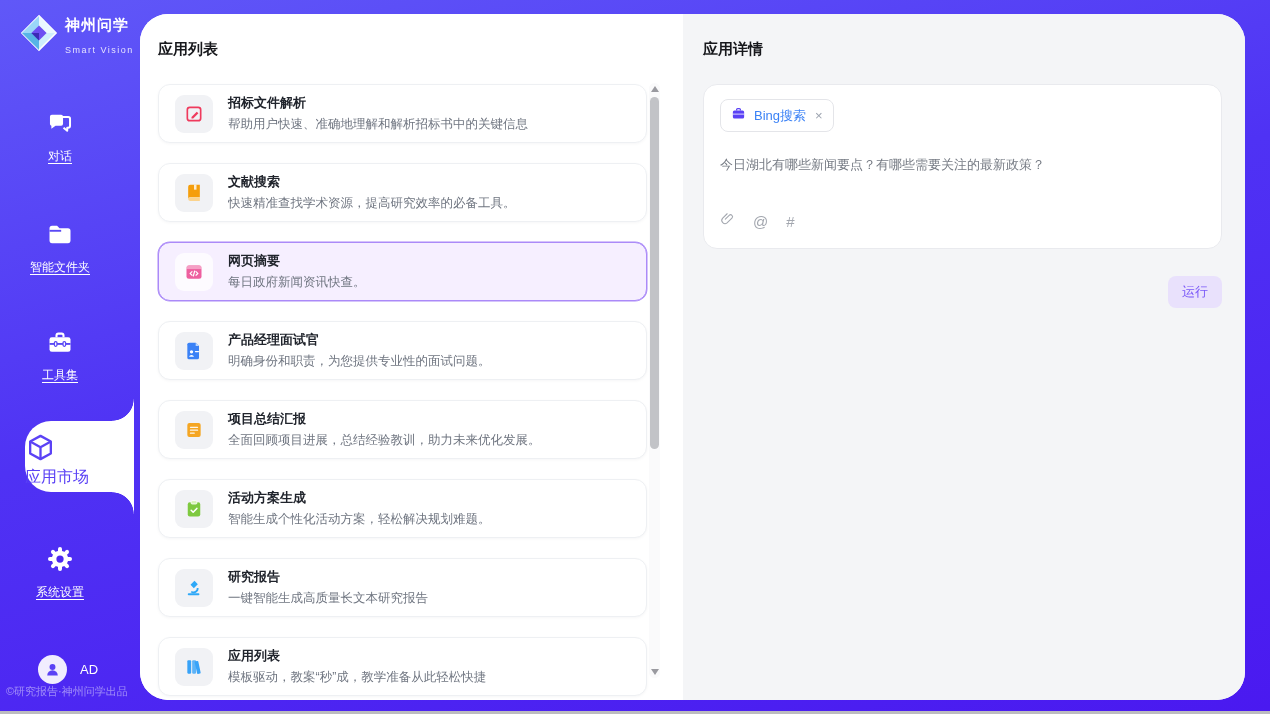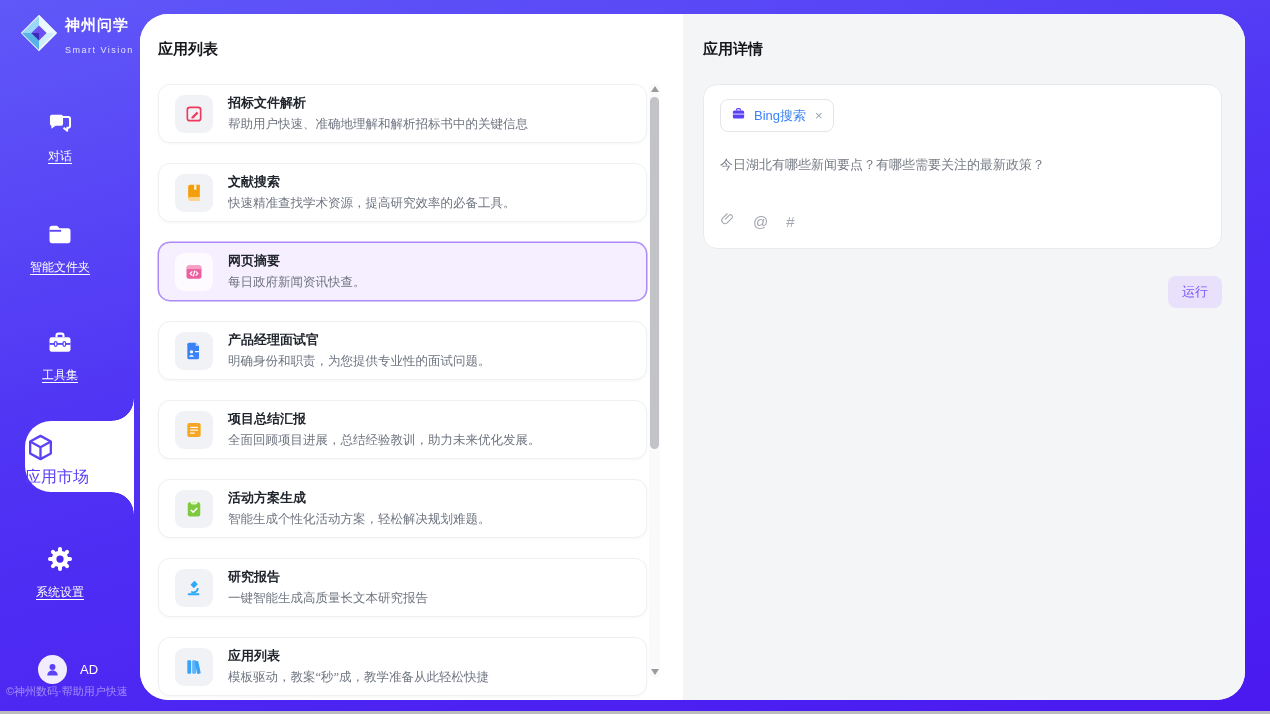--- a/index.html
+++ b/index.html
@@ -46,21 +46,21 @@
   .left-pane .pane-title { margin:26px 0 0 18px; }
   .app-list { margin:25px 36px 0 18px; display:flex; flex-direction:column; gap:20px; }
   .card {
     height:59px; border:1px solid #eef0f3; border-radius:12px; background:#fff;
     box-shadow:0 1px 3px rgba(20,20,40,.04);
     display:flex; align-items:center; gap:15px; padding:0 16px; cursor:pointer; flex:none;
   }
   .card.sel { background:#f6efff; border-color:#ab8af8; box-shadow:0 0 0 .5px #ab8af8; }
   .tile { width:38px; height:38px; border-radius:9px; background:#f1f2f5; display:flex; align-items:center; justify-content:center; flex:none; }
   .card.sel .tile { background:rgba(255,255,255,.75); }
-  .ct { display:flex; flex-direction:column; gap:4px; min-width:0;font-family:Liberation Serif, serif; }
+  .ct { display:flex; flex-direction:column; gap:4px; min-width:0; }
   .cname { font-size:13px; font-weight:bold; color:#20242c; }
   .cdesc { font-size:12.5px; color:#6f7580; white-space:nowrap; overflow:hidden; }
   
   .sb { position:absolute; top:69px; bottom:22px; right:23px; width:11px; background:#fafafb; border-radius:6px; z-index:3; }
   .sb-up,.sb-down { position:absolute; left:0; width:11px; height:12px; display:flex; align-items:center; justify-content:center; cursor:pointer; }
   .sb-up { top:0; } .sb-down { bottom:0; }
   .sb-thumb { position:absolute; left:1px; top:14px; height:352px; width:9px; background:#c2c3c7; border-radius:5px; cursor:grab; }
   
   .right-pane { flex:1; background:#f4f5f7; display:flex; flex-direction:column; padding:26px 23px 0 20px; }
   .detail-card {
@@ -167,21 +167,21 @@
   <div class="user">
     <span class="avatar">
       <svg width="17" height="17" viewBox="0 0 24 24" fill="#5b42f5">
         <circle cx="12" cy="8.5" r="4.2"></circle>
         <path d="M4.5 20.5a7.5 7.5 0 0 1 15 0z"></path>
       </svg>
     </span>
     <span class="uname">AD</span>
   </div>
 
-  <div class="copyright">©神州数码·帮助用户快速</div>
+  <div class="copyright">©研究报告·神州问学出品</div>
 </div>
 
 <div class="panel">
 
   <section class="left-pane">
     <h1 class="pane-title">应用列表</h1>
 
     <div class="app-list">
 
       <div class="card">

